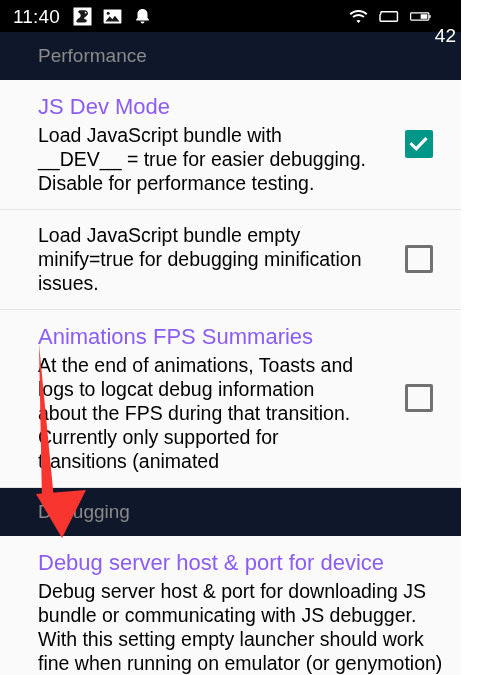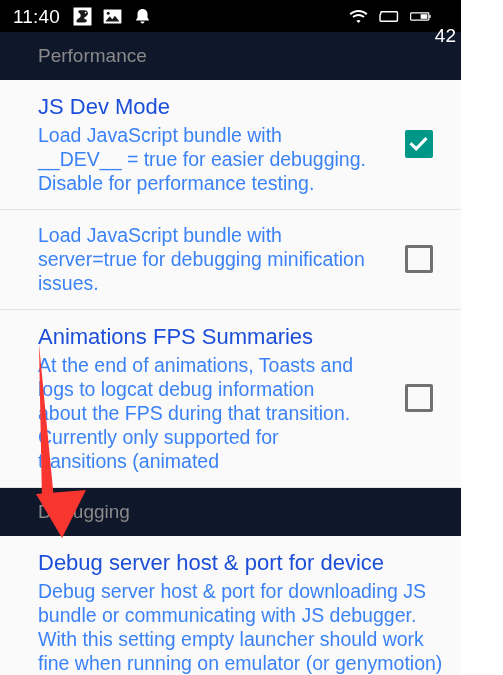--- a/index.html
+++ b/index.html
@@ -89,28 +89,28 @@
     padding: 13px 0 14px 38px;
     box-sizing: border-box;
     border-bottom: 1px solid #e4e4e4;
   }
   .row-text {
     flex: 1 1 auto;
     padding-right: 10px;
     min-width: 0;
   }
   .row-title {
-    color: #1d4ed8;
+    color: #8b5cf6;
     font-size: 22px;
     line-height: 28px;
     margin-bottom: 2px;
     white-space: nowrap;
   }
   .row-summary {
-    color: #3b82f6;
+    color: #000000;
     font-size: 19.5px;
     line-height: 24px;
   }
   .row-control {
     flex: 0 0 auto;
     width: 85px;
     display: flex;
     align-items: center;
     justify-content: center;
   }
@@ -216,21 +216,21 @@
       <span class="checkbox checked" style="background:#009688;">
         <svg width="28" height="28" viewBox="0 0 28 28">
           <path d="M6.6 14.3l4.6 4.6 9.2-9.6" fill="none" stroke="#ffffff" stroke-width="3.1" stroke-linecap="square"></path>
         </svg>
       </span>
     </div>
   </div>
 
   <div class="row">
     <div class="row-text">
-      <div class="row-summary">Load JavaScript bundle with server=true for debugging minification issues.</div>
+      <div class="row-summary">Load JavaScript bundle empty minify=true for debugging minification issues.</div>
     </div>
     <div class="row-control">
       <span class="checkbox unchecked"></span>
     </div>
   </div>
 
   <div class="row">
     <div class="row-text">
       <div class="row-title">Animations FPS Summaries</div>
       <div class="row-summary">At the end of animations, Toasts and logs to logcat debug information about the FPS during that transition. Currently only supported for transitions (animated</div>

